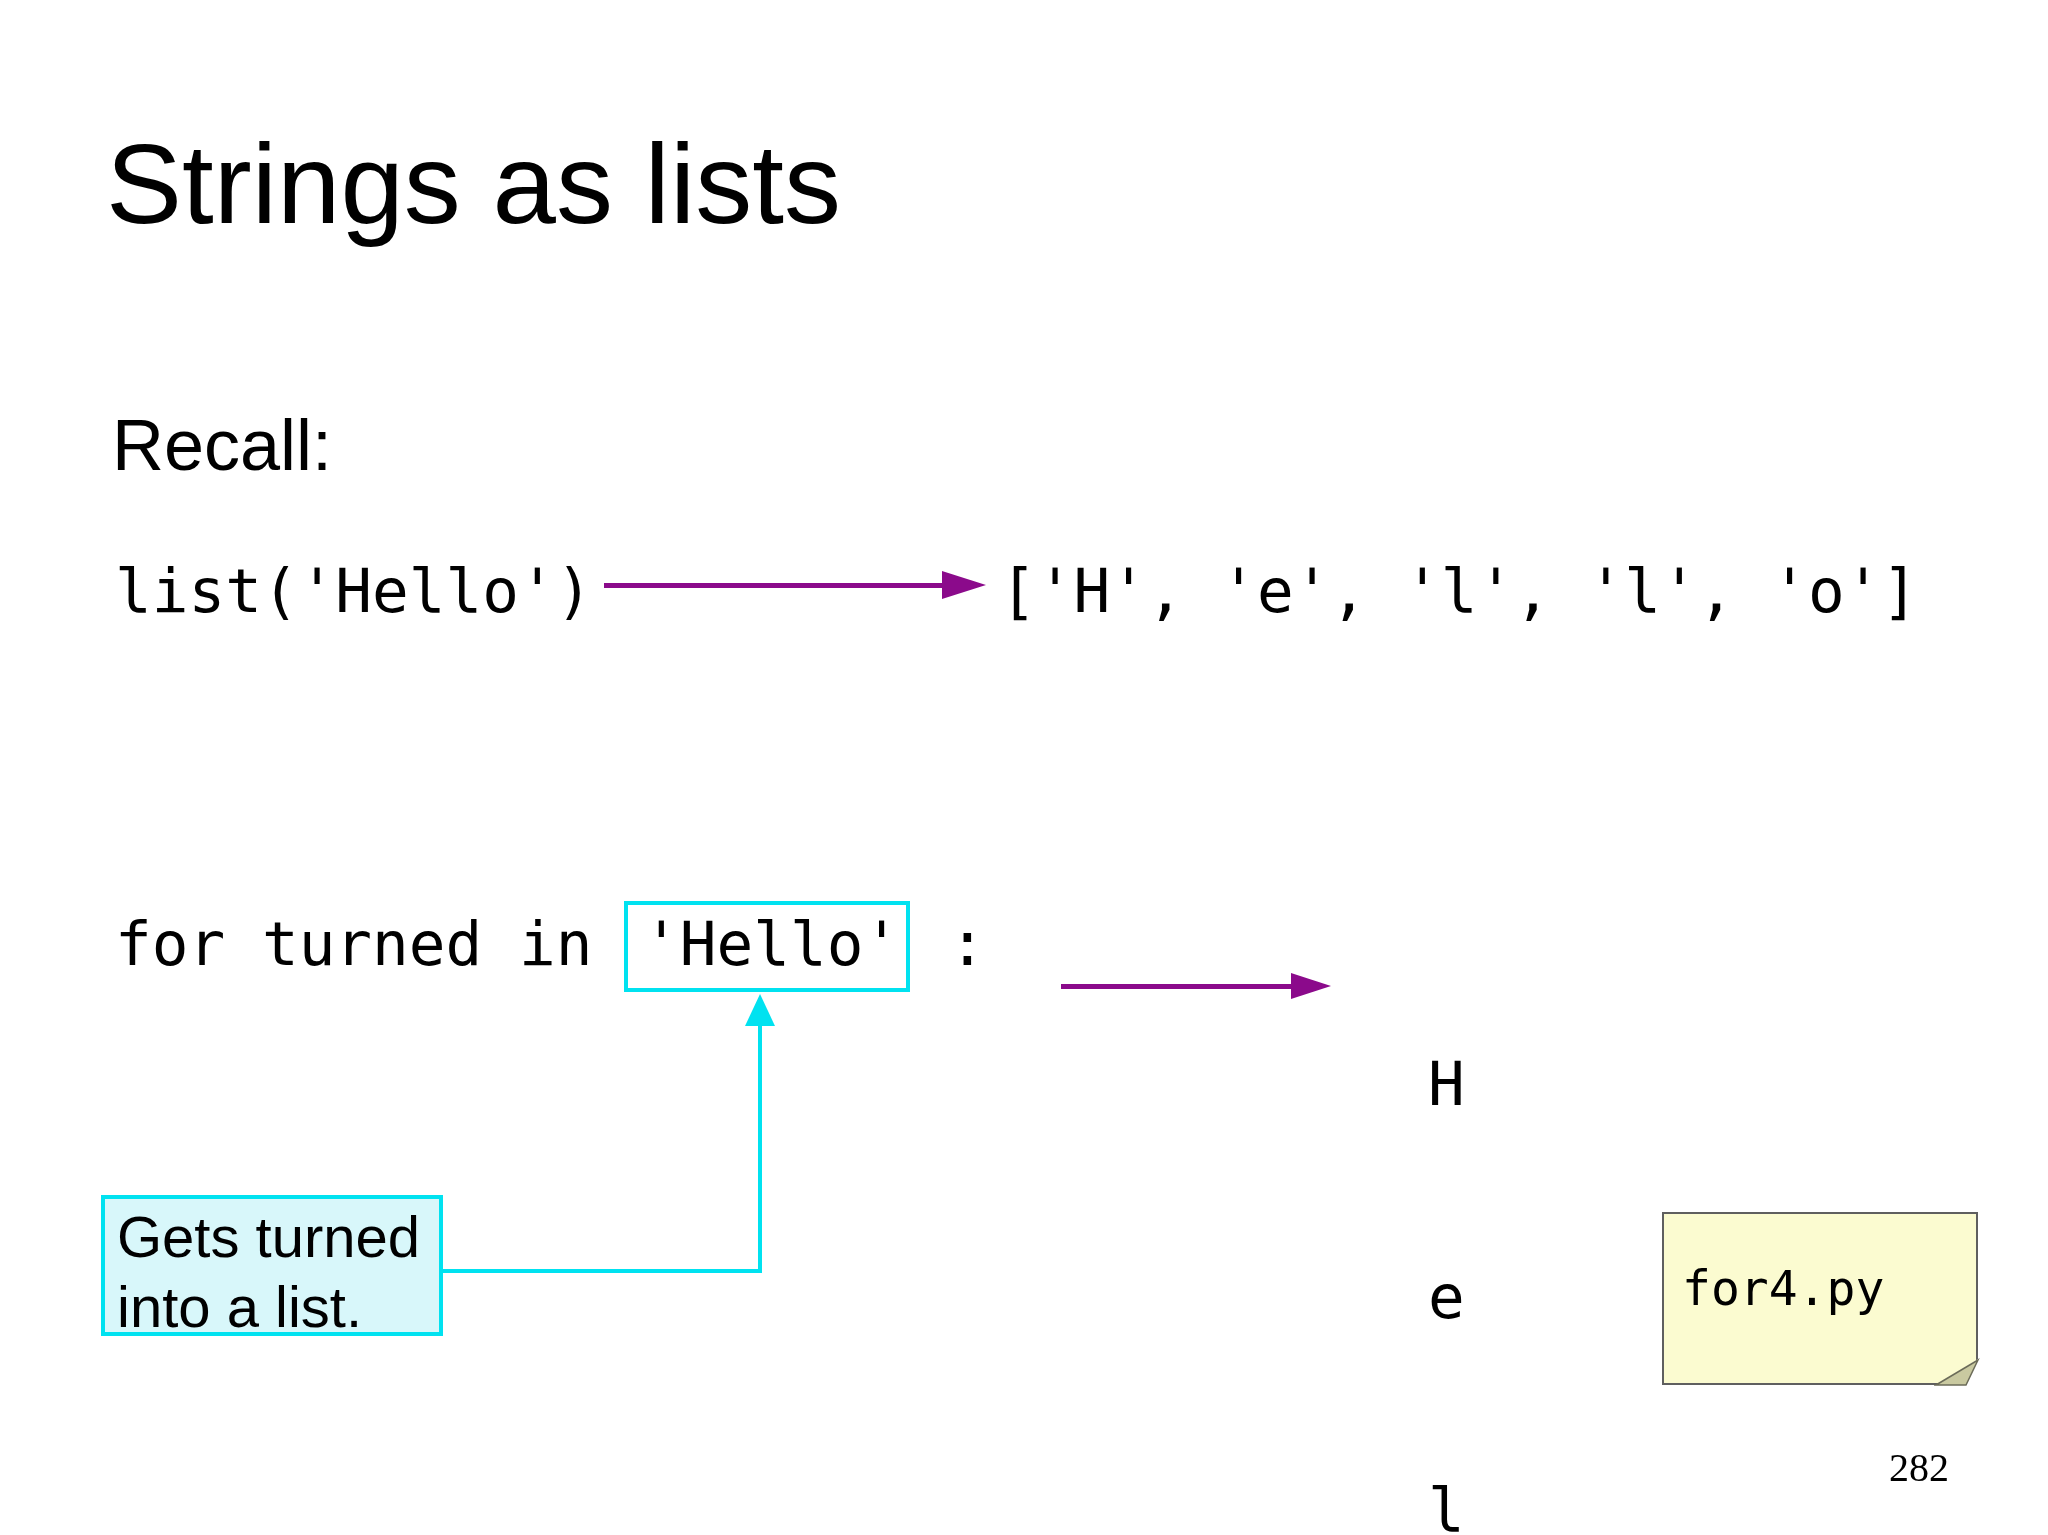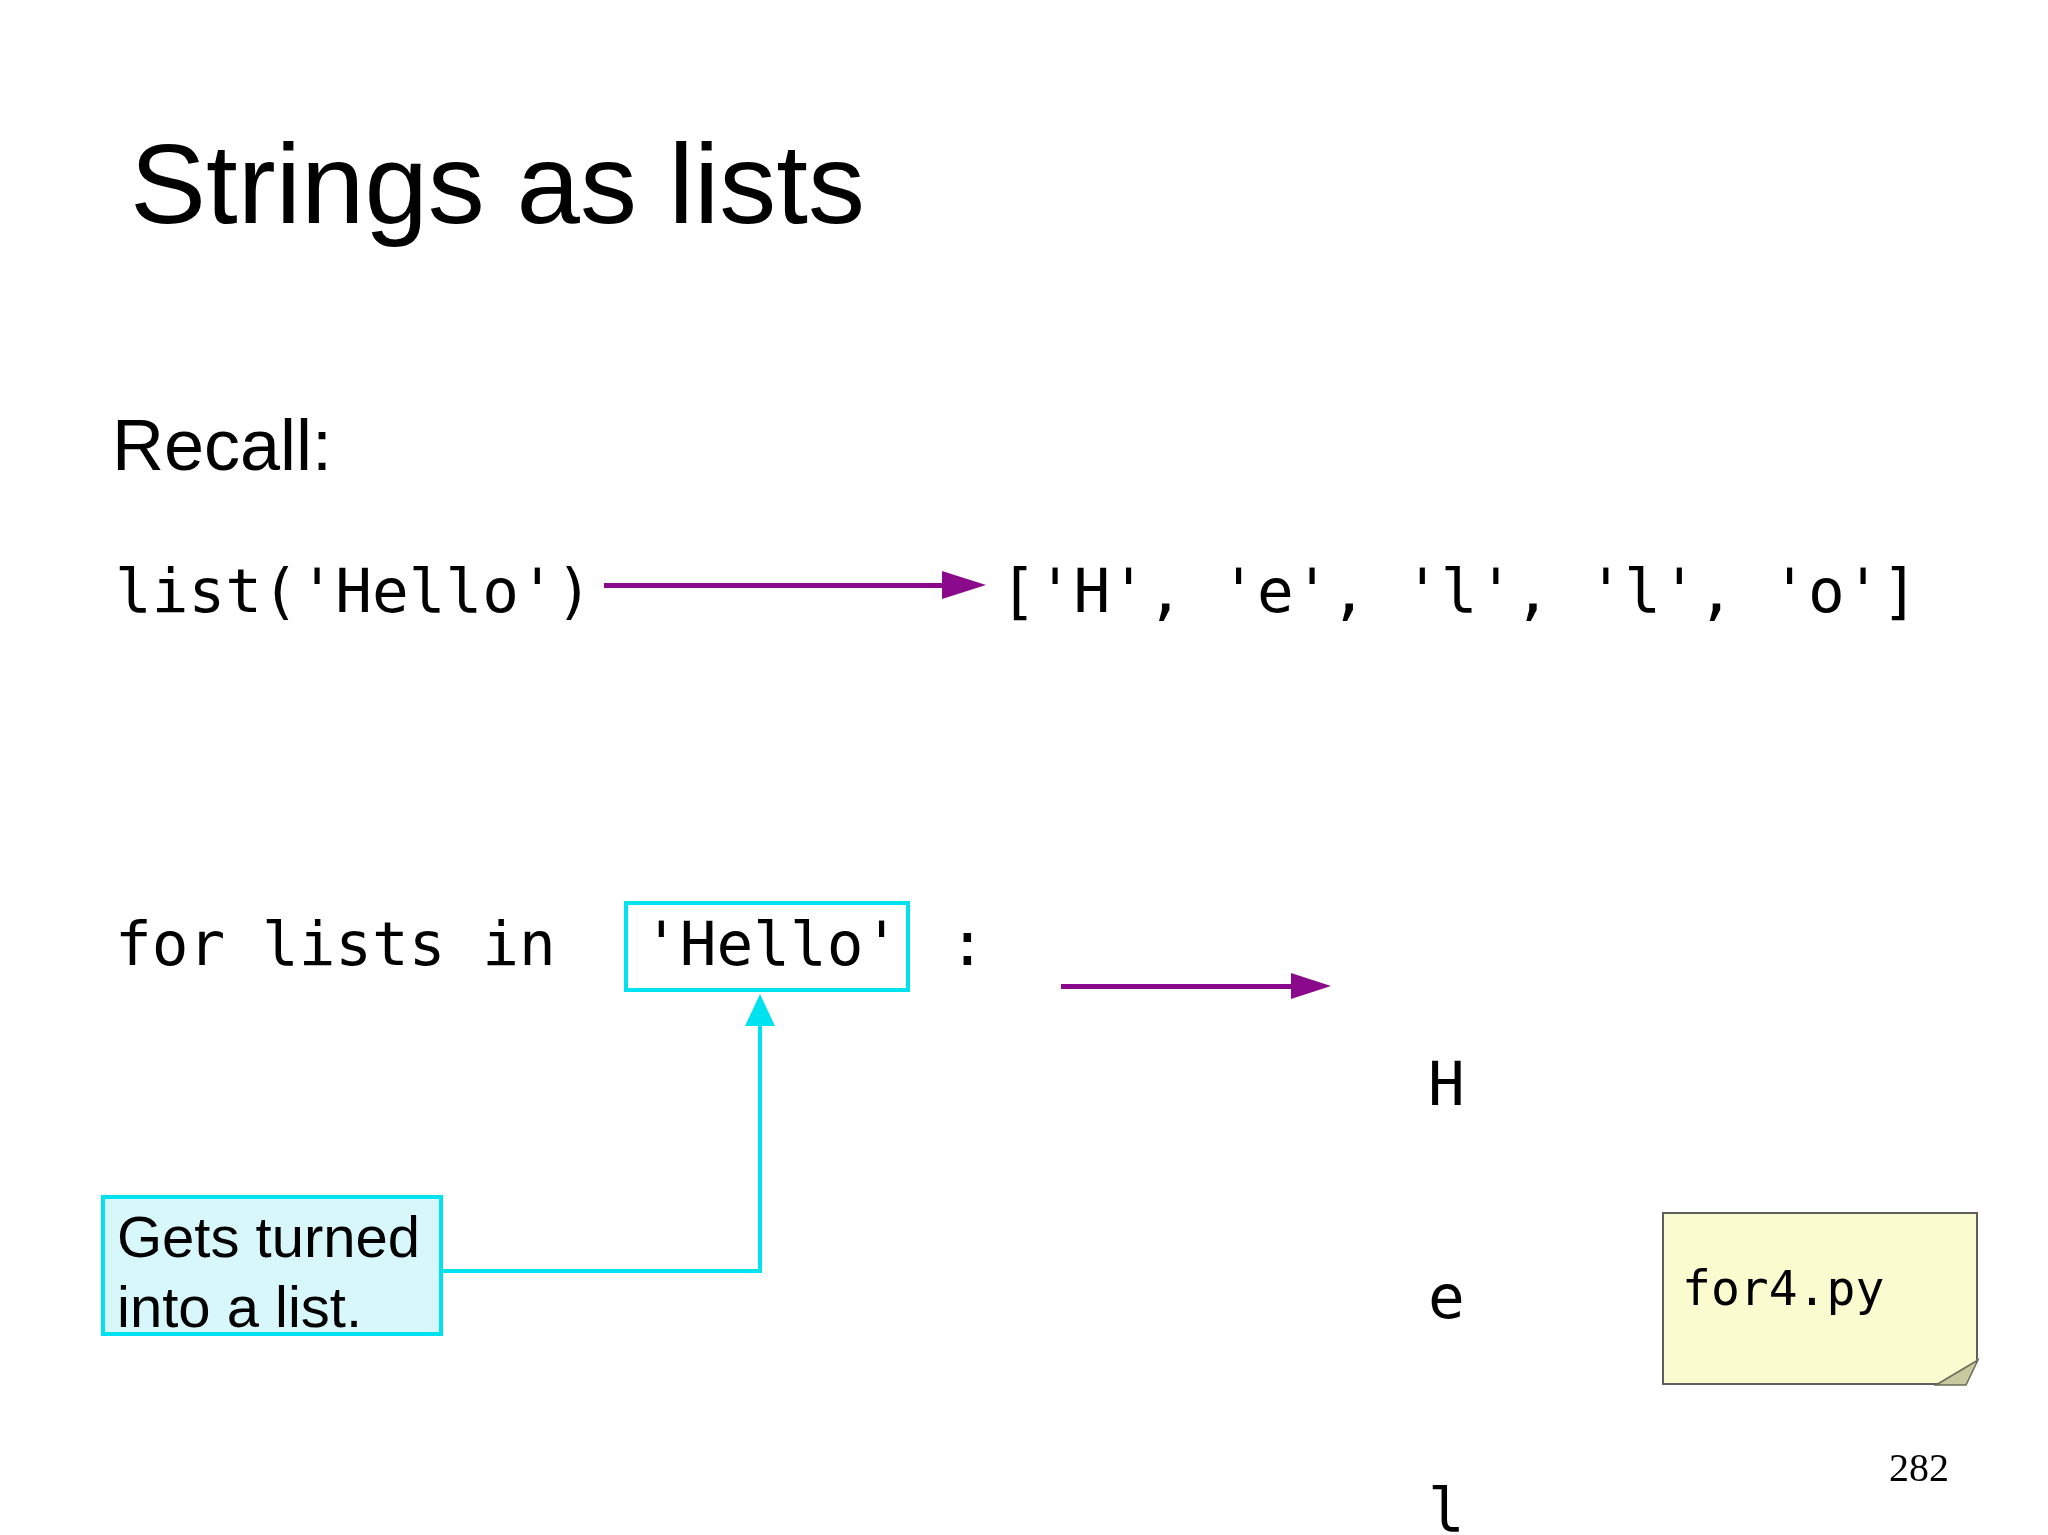--- a/index.html
+++ b/index.html
@@ -10,21 +10,20 @@
     background: #ffffff;
     overflow: hidden;
     font-family: "Liberation Sans", sans-serif;
     color: #000000;
   }
   .abs { position: absolute; }
   .title {
     left: 106px; top: 124px;
     font-size: 114px; line-height: 1.05;
     letter-spacing: 0;
-    margin-left: 24px;
   }
   .recall {
     left: 112px; top: 406px;
     font-size: 72px; line-height: 1.1;
   }
   .mono {
     font-family: "DejaVu Sans Mono", "Liberation Mono", monospace;
     font-size: 61px; line-height: 75px;
     white-space: pre;
   }
@@ -109,21 +108,21 @@
   <div class="abs mono code-list">list('Hello')</div>
 
   <div class="abs arrow1">
     <div class="shaft"></div>
     <div class="head"></div>
   </div>
 
   <div class="abs mono code-result">['H', 'e', 'l', 'l', 'o']</div>
 
   <div class="abs hello-box"></div>
-  <div class="abs mono loop-prefix">for lists in</div>
+  <div class="abs mono loop-prefix">for turned in</div>
   <div class="abs mono loop-string">'Hello'</div>
   <div class="abs mono loop-colon">:</div>
 
   <div class="abs arrow2">
     <div class="shaft"></div>
     <div class="head"></div>
   </div>
 
   <div class="abs mono loop-output">
     <span>H</span>

